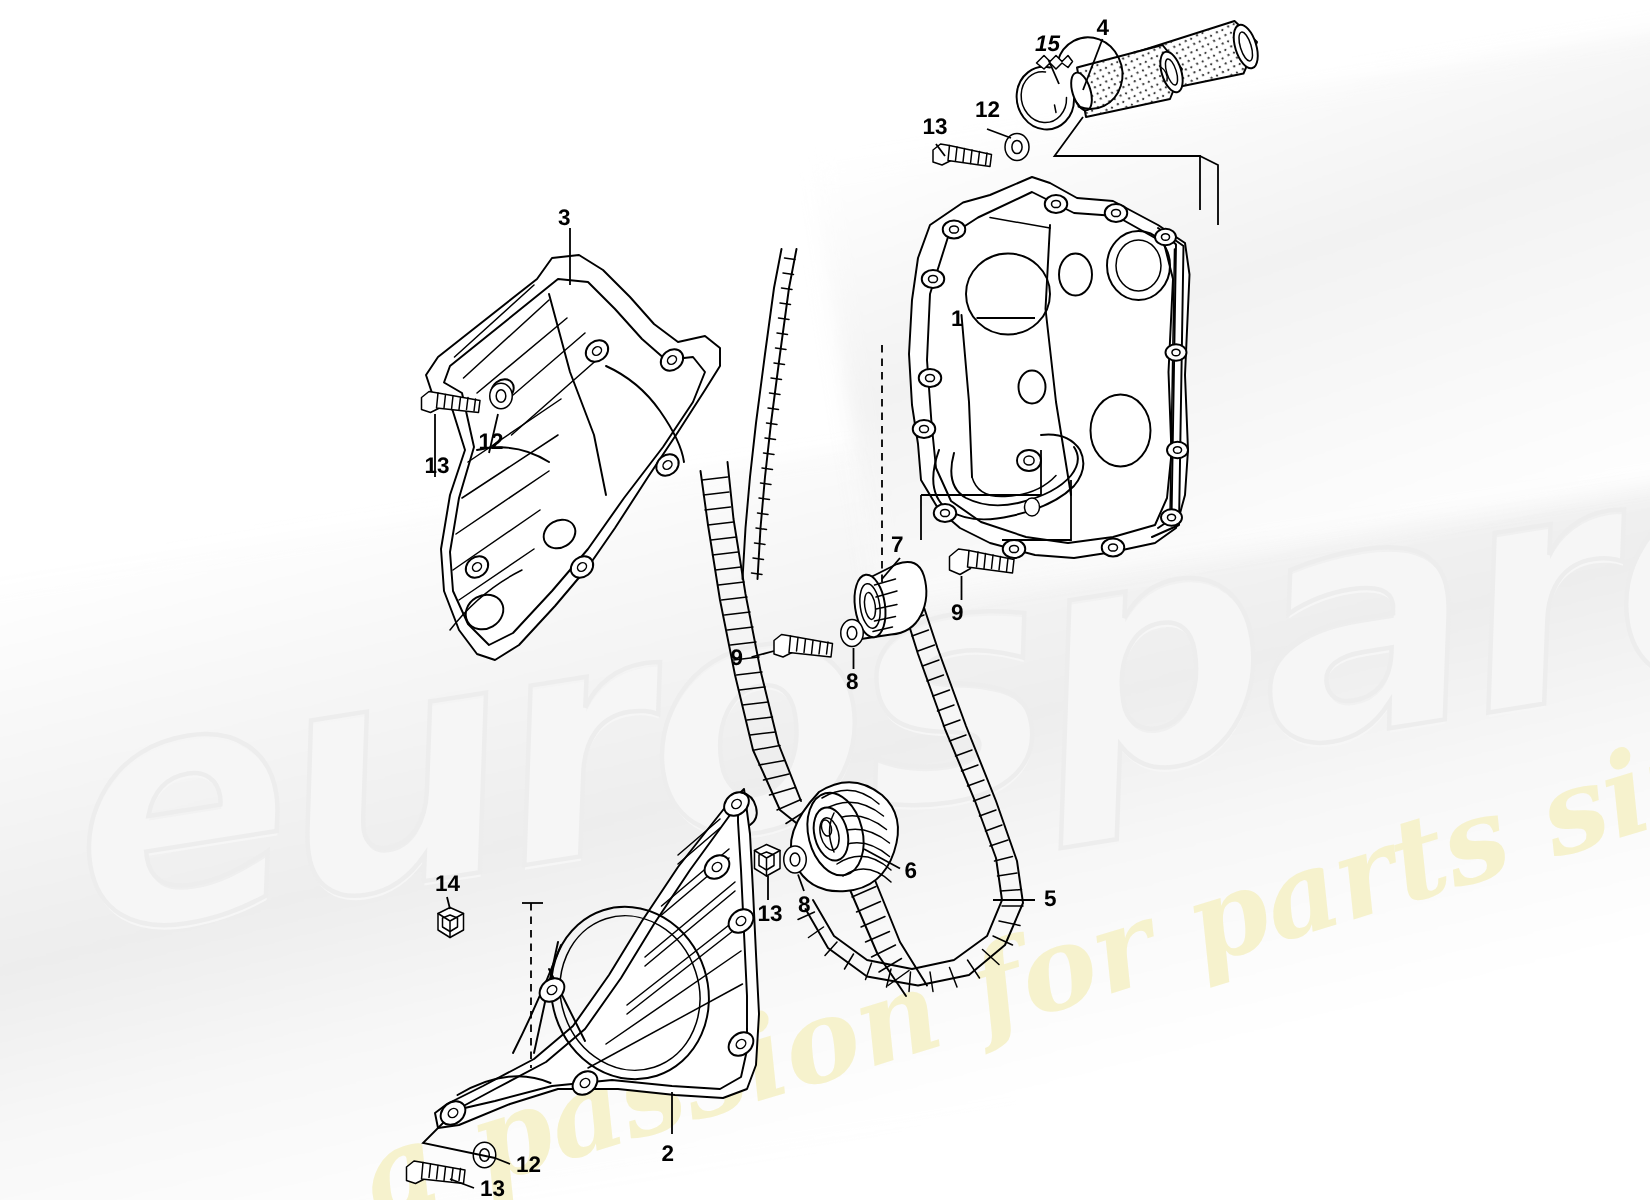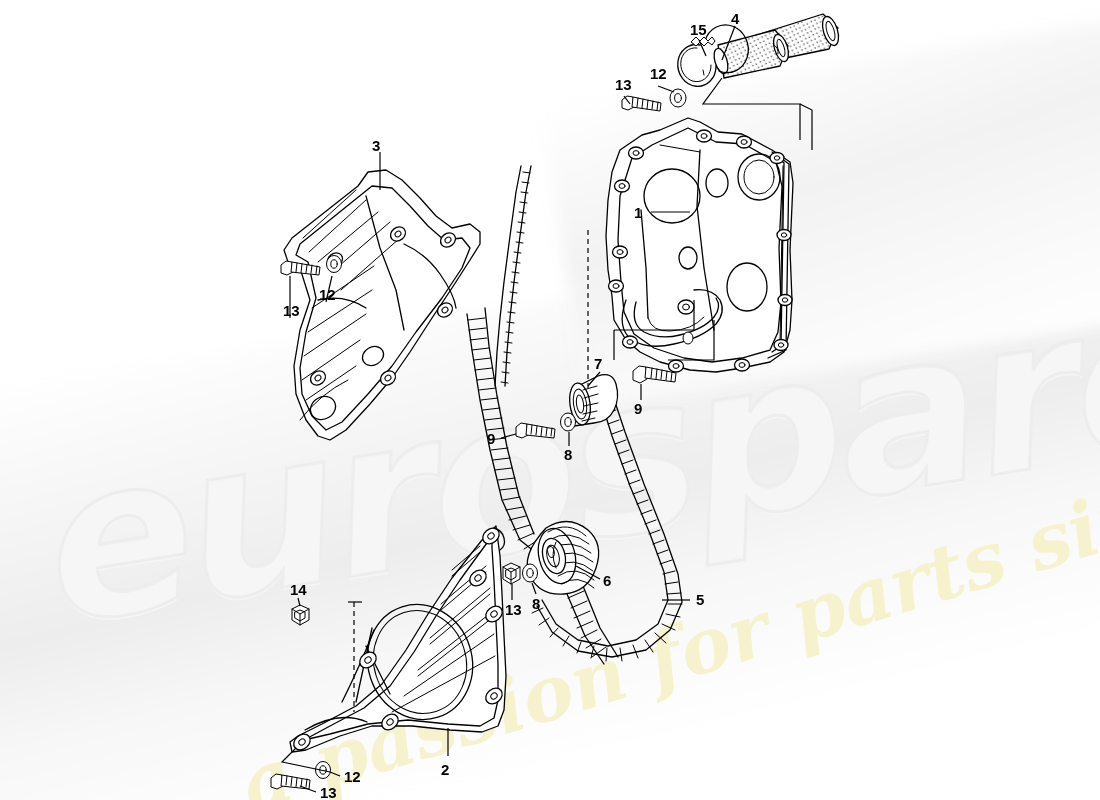--- a/index.html
+++ b/index.html
@@ -473,15 +473,15 @@
   <div class="lbl" style="left:487px;top:431px;">9</div>
   <div class="lbl" style="left:505px;top:602px;">13</div>
   <div class="lbl" style="left:634px;top:401px;">9</div>
   <div class="lbl" style="left:319px;top:287px;">12</div>
   <div class="lbl" style="left:283px;top:303px;">13</div>
   <div class="lbl" style="left:650px;top:66px;">12</div>
   <div class="lbl" style="left:615px;top:77px;">13</div>
   <div class="lbl" style="left:344px;top:769px;">12</div>
   <div class="lbl" style="left:320px;top:785px;">13</div>
   <div class="lbl" style="left:290px;top:582px;">14</div>
-  <div class="lbl" style="left:690px;top:22px;">15</div>
+  <div class="lbl" style="left:690px;top:22px;font-style:italic;">15</div>
 
 </div>
 
 </body></html>

